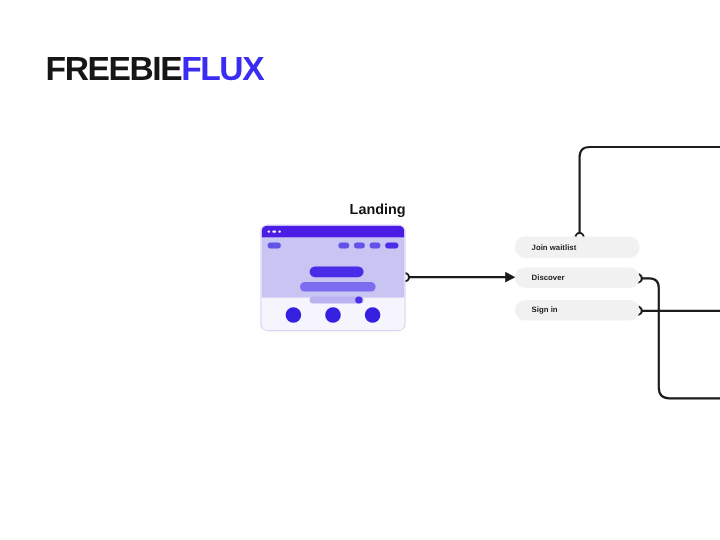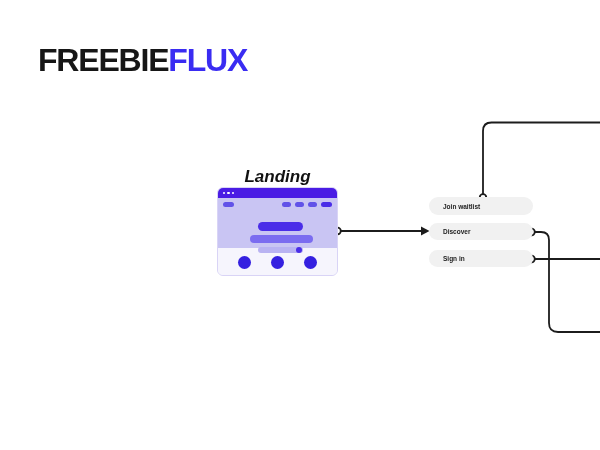--- a/index.html
+++ b/index.html
@@ -23,21 +23,21 @@
     position:relative;
     background:#ffffff;
     overflow:hidden;
     font-family:"Liberation Sans", sans-serif;
   }
   .abs{position:absolute;}
 
   
   .logo{
     left:38px; top:42px;
-    font-size:32px;
+    font-size:28px;
     font-weight:800;
     letter-spacing:-1.2px;
     white-space:nowrap;
   }
   .logo .p1{color:var(--logo-black);}
   .logo .p2{color:var(--logo-blue);}
 
   
   svg.edges{
     left:0; top:0;
@@ -54,25 +54,24 @@
   .port{
     fill:#ffffff;
     stroke:var(--line);
     stroke-width:1.8;
     pointer-events:all;
   }
 
   
   .node-title{
     left:217px; top:167px; width:121px;
-    text-align:center;
-    font-size:17px;
+    text-align:right;
+    font-size:12px;
     font-weight:bold;
     color:#111111;
-    font-style:italic;
   }
   .card{
     left:217px; top:187px;
     width:121px; height:89px;
     border-radius:6px;
     border:1px solid #d9d4f6;
     background:var(--node-footer);
     overflow:hidden;
     cursor:grab;
   }

